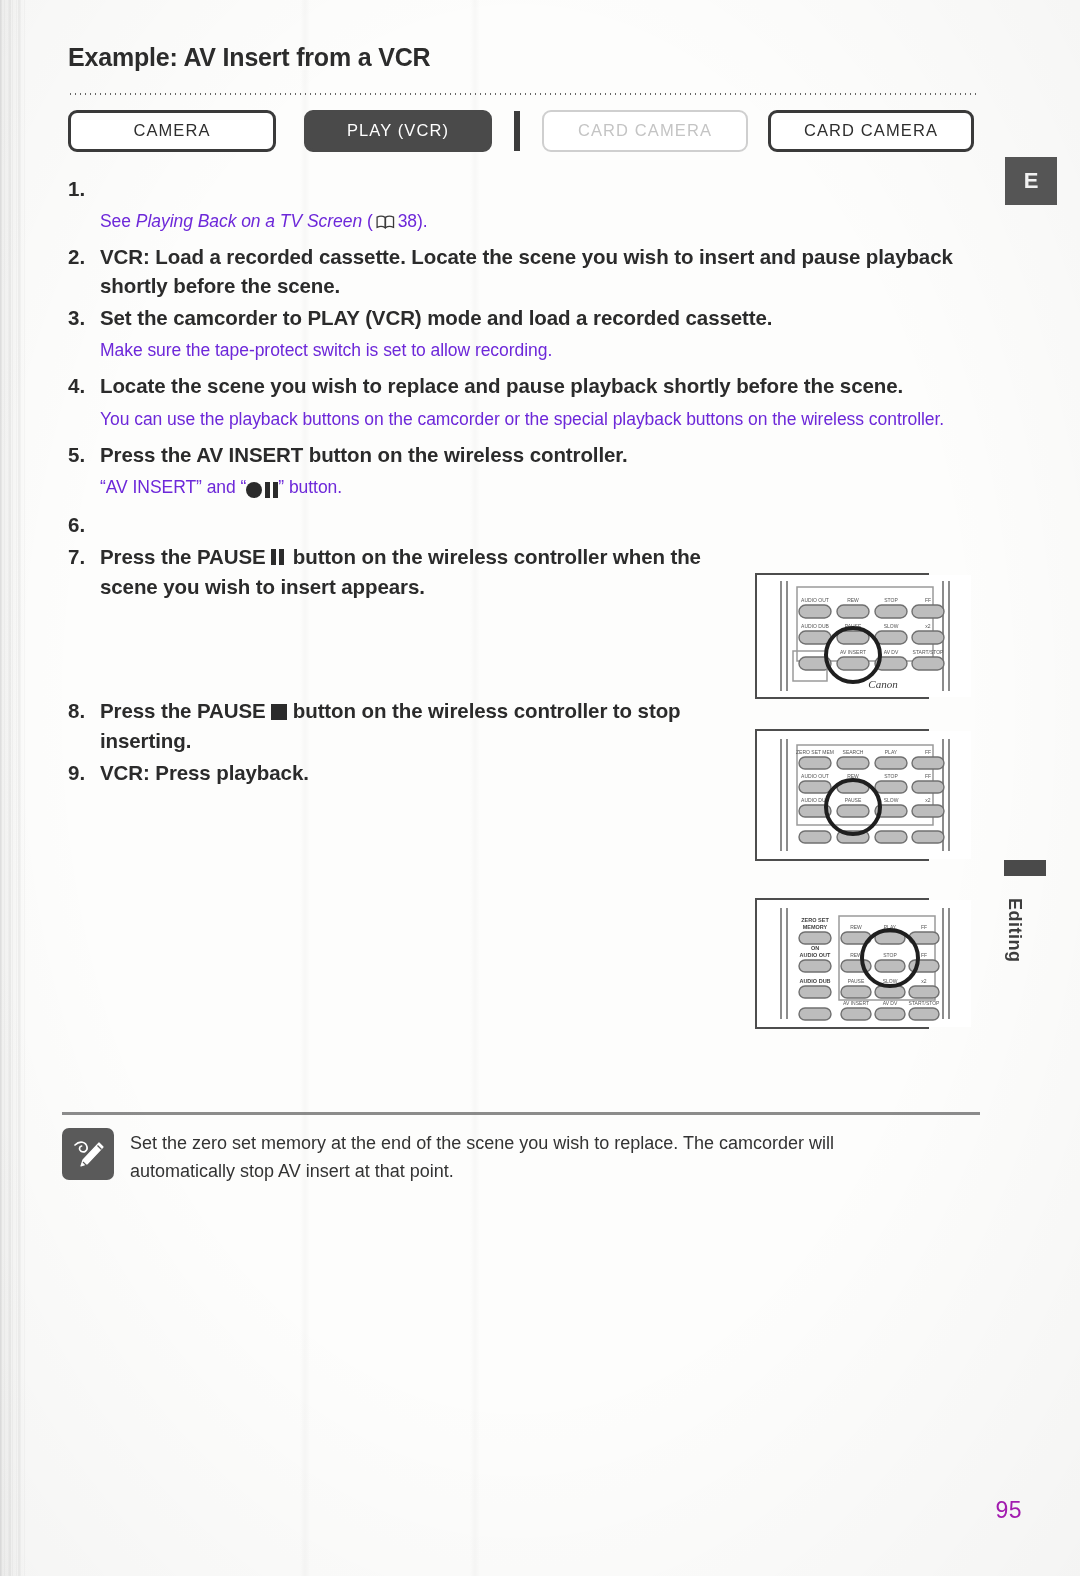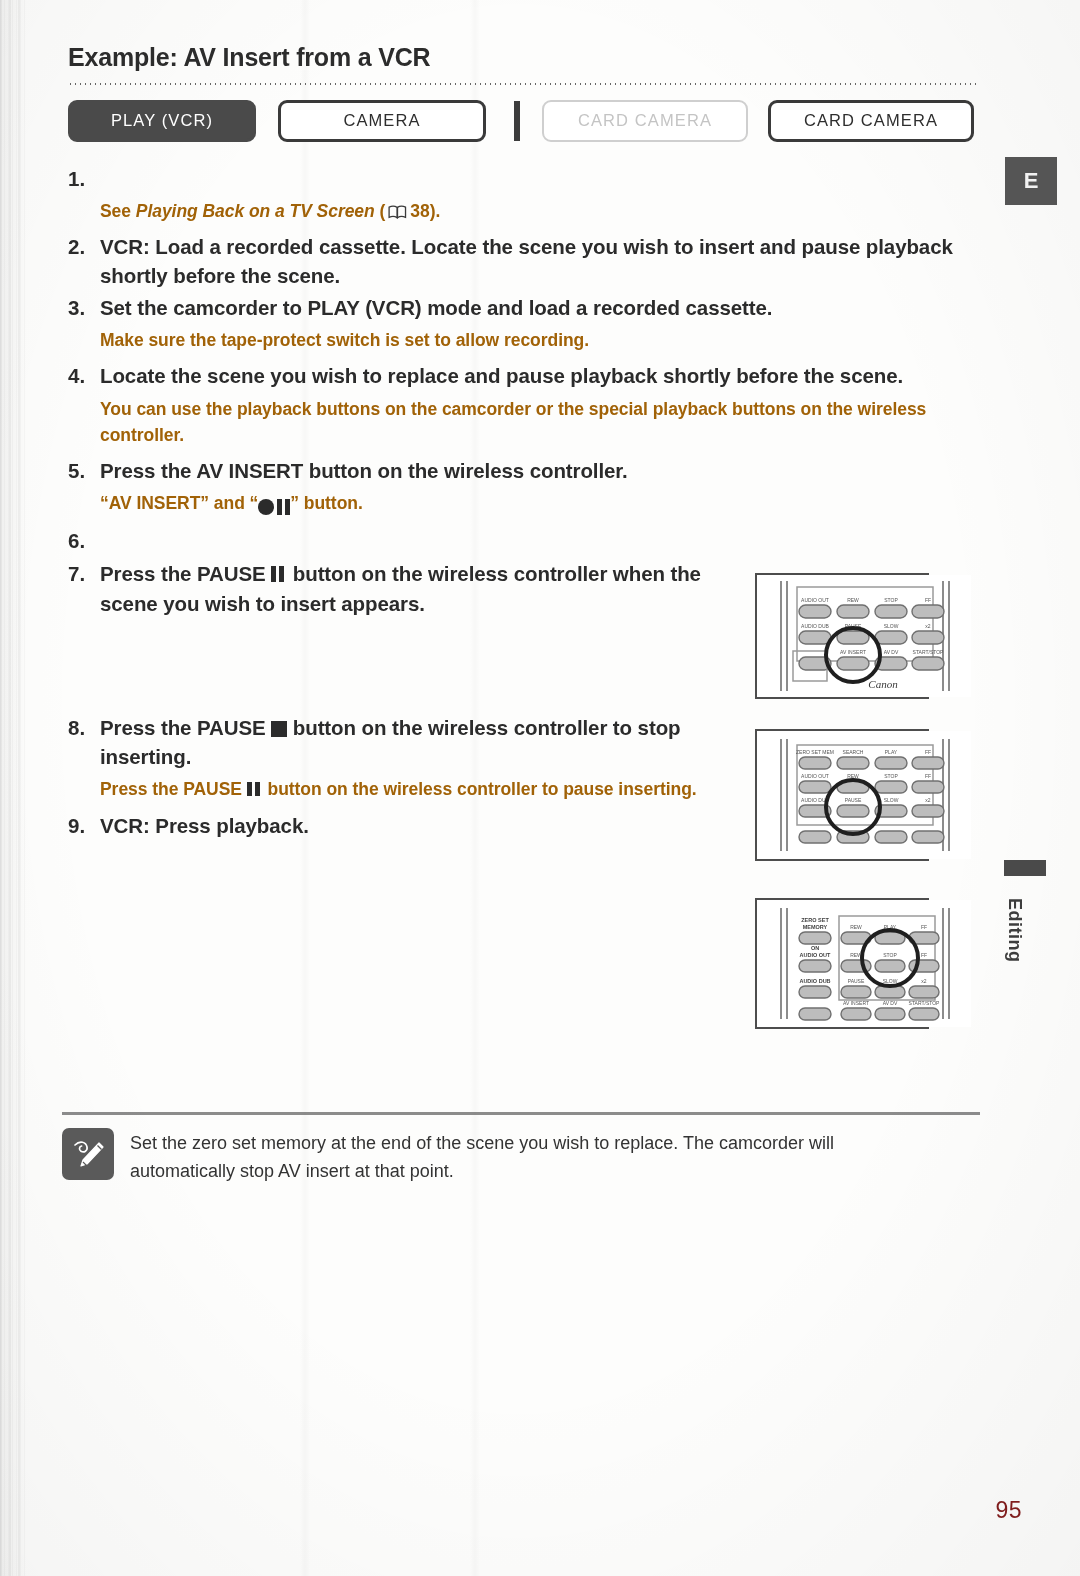--- a/index.html
+++ b/index.html
@@ -62,21 +62,21 @@
     top: 44px;
     width: 912px;
   }
 
   
   .page-title {
     font-size: 25px;
     font-weight: bold;
     letter-spacing: -0.2px;
     color: #2c2c2c;
-    margin: 0 0 10px 0;
+    margin: 0 0 20px 0;
     line-height: 1.1;
   }
   .dotted-rule {
     height: 4px;
     margin: 0 0 14px 0;
     background-image: radial-gradient(circle, #4a4a4a 0.9px, rgba(0,0,0,0) 1.1px);
     background-size: 5px 4px;
     background-repeat: repeat-x;
     background-position: 0 center;
     opacity: .85;
@@ -143,24 +143,23 @@
   .step-text {
     font-weight: bold;
     font-size: 20.5px;
     line-height: 1.42;
     color: #2b2b2b;
     letter-spacing: -0.1px;
   }
   .substep {
     font-size: 17.5px;
     line-height: 1.5;
-    color: #a16207;
+    color: #6d28d9;
     margin: 5px 0 8px 32px;
     letter-spacing: -0.05px;
-    font-weight: bold;
   }
   .substep.italic { font-style: italic; }
   .narrow { max-width: 660px; }
   .narrow-step .step-text { max-width: 628px; }
 
   
   .sym-pause {
     display: inline-block;
     vertical-align: -1px;
     letter-spacing: -1px;
@@ -294,42 +293,42 @@
     max-width: 770px;
     padding-top: 1px;
   }
 
   
   .page-number {
     position: absolute;
     right: 58px;
     bottom: 52px;
     font-size: 23px;
-    color: #7f1d1d;
+    color: #a21caf;
     letter-spacing: 0.5px;
   }
 </style>
 </head>
 <body>
 
 <div class="page">
   <div class="scan-band-left"></div>
   <div class="scan-noise"></div>
   <div class="scan-streak" style="left:300px"></div>
   <div class="scan-streak" style="left:470px"></div>
   <div class="scan-vignette"></div>
 
   <div class="content">
 
     <h1 class="page-title">Example: AV Insert from a VCR</h1>
     <div class="dotted-rule"></div>
 
     <div class="mode-row">
+      <div class="mode-badge outlined m-camera">CAMERA</div>
       <div class="mode-badge filled m-play">PLAY (VCR)</div>
-      <div class="mode-badge outlined m-camera">CAMERA</div>
       <div class="mode-sep"></div>
       <div class="mode-badge disabled m-cardcam-dis">CARD CAMERA</div>
       <div class="mode-badge outlined m-cardcam">CARD CAMERA</div>
     </div>
 
     <div class="steps">
 
       <div class="step">
         <div class="step-num">1.</div>
       </div>
@@ -373,21 +372,20 @@
         <div class="step-num">7.</div>
         <div class="step-text"><span>Press the PAUSE </span><span class="sym-pause"><i></i><i></i></span><span> button on the wireless controller when the scene you wish to insert appears.</span></div>
       </div>
 
       <div style="height:92px"></div>
 
       <div class="step narrow-step">
         <div class="step-num">8.</div>
         <div class="step-text"><span>Press the PAUSE </span><span class="sym-stop"></span><span> button on the wireless controller to stop inserting.</span></div>
       </div>
-      <div class="substep narrow"><span>Press the PAUSE </span><span class="sym-pause"><i style="height:14px"></i><i style="height:14px"></i></span><span> button on the wireless controller to pause inserting.</span></div>
 
       <div class="step">
         <div class="step-num">9.</div>
         <div class="step-text">VCR: Press playback.</div>
       </div>
 
     </div>
   </div>
 
   <div class="remote remote-1">

